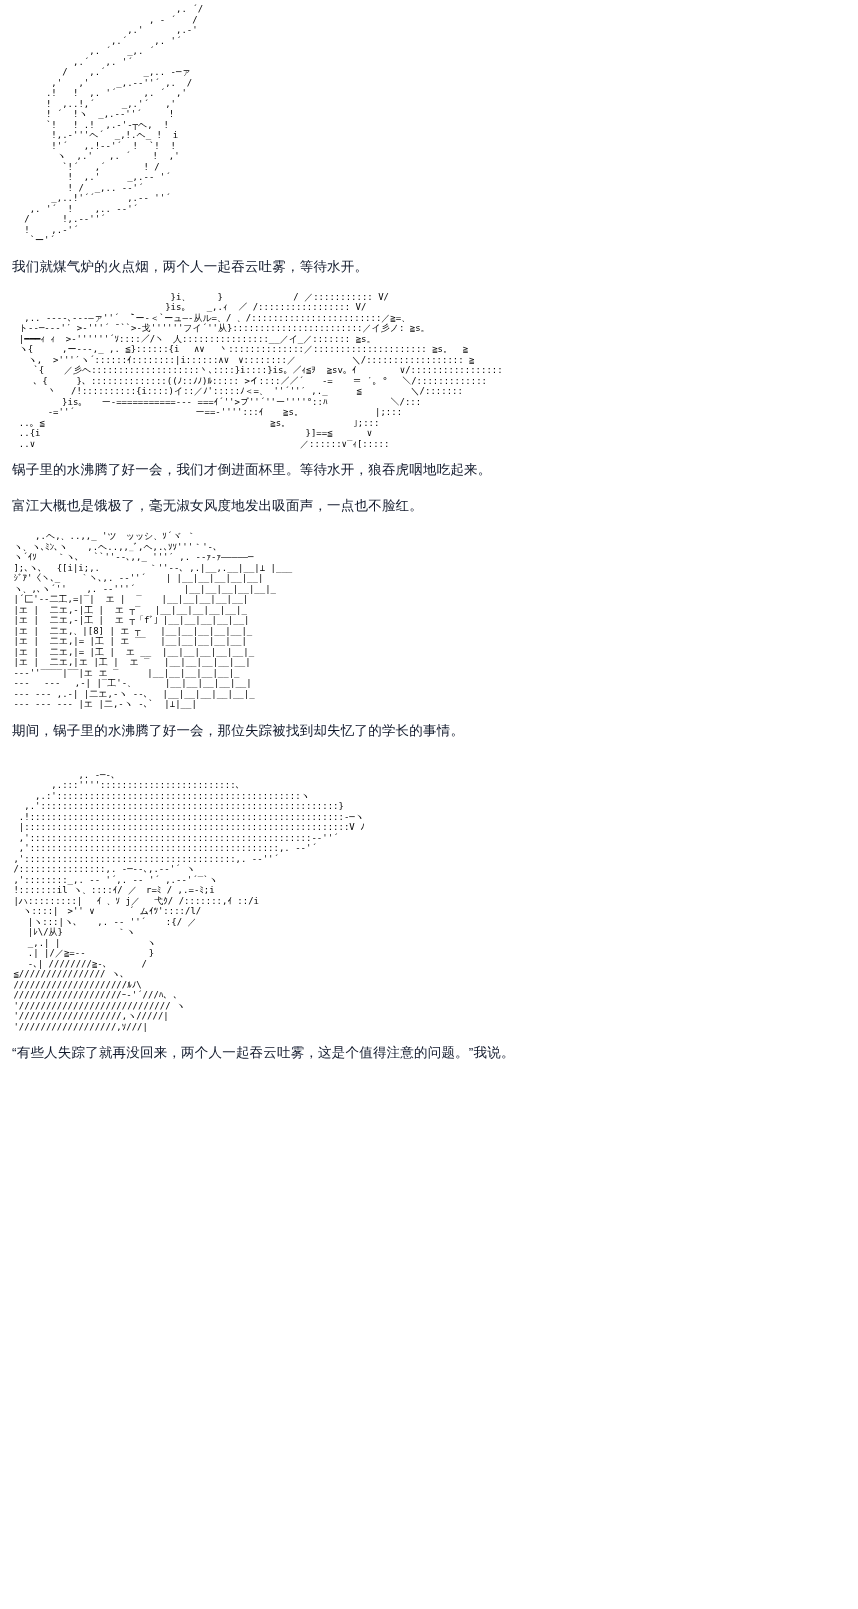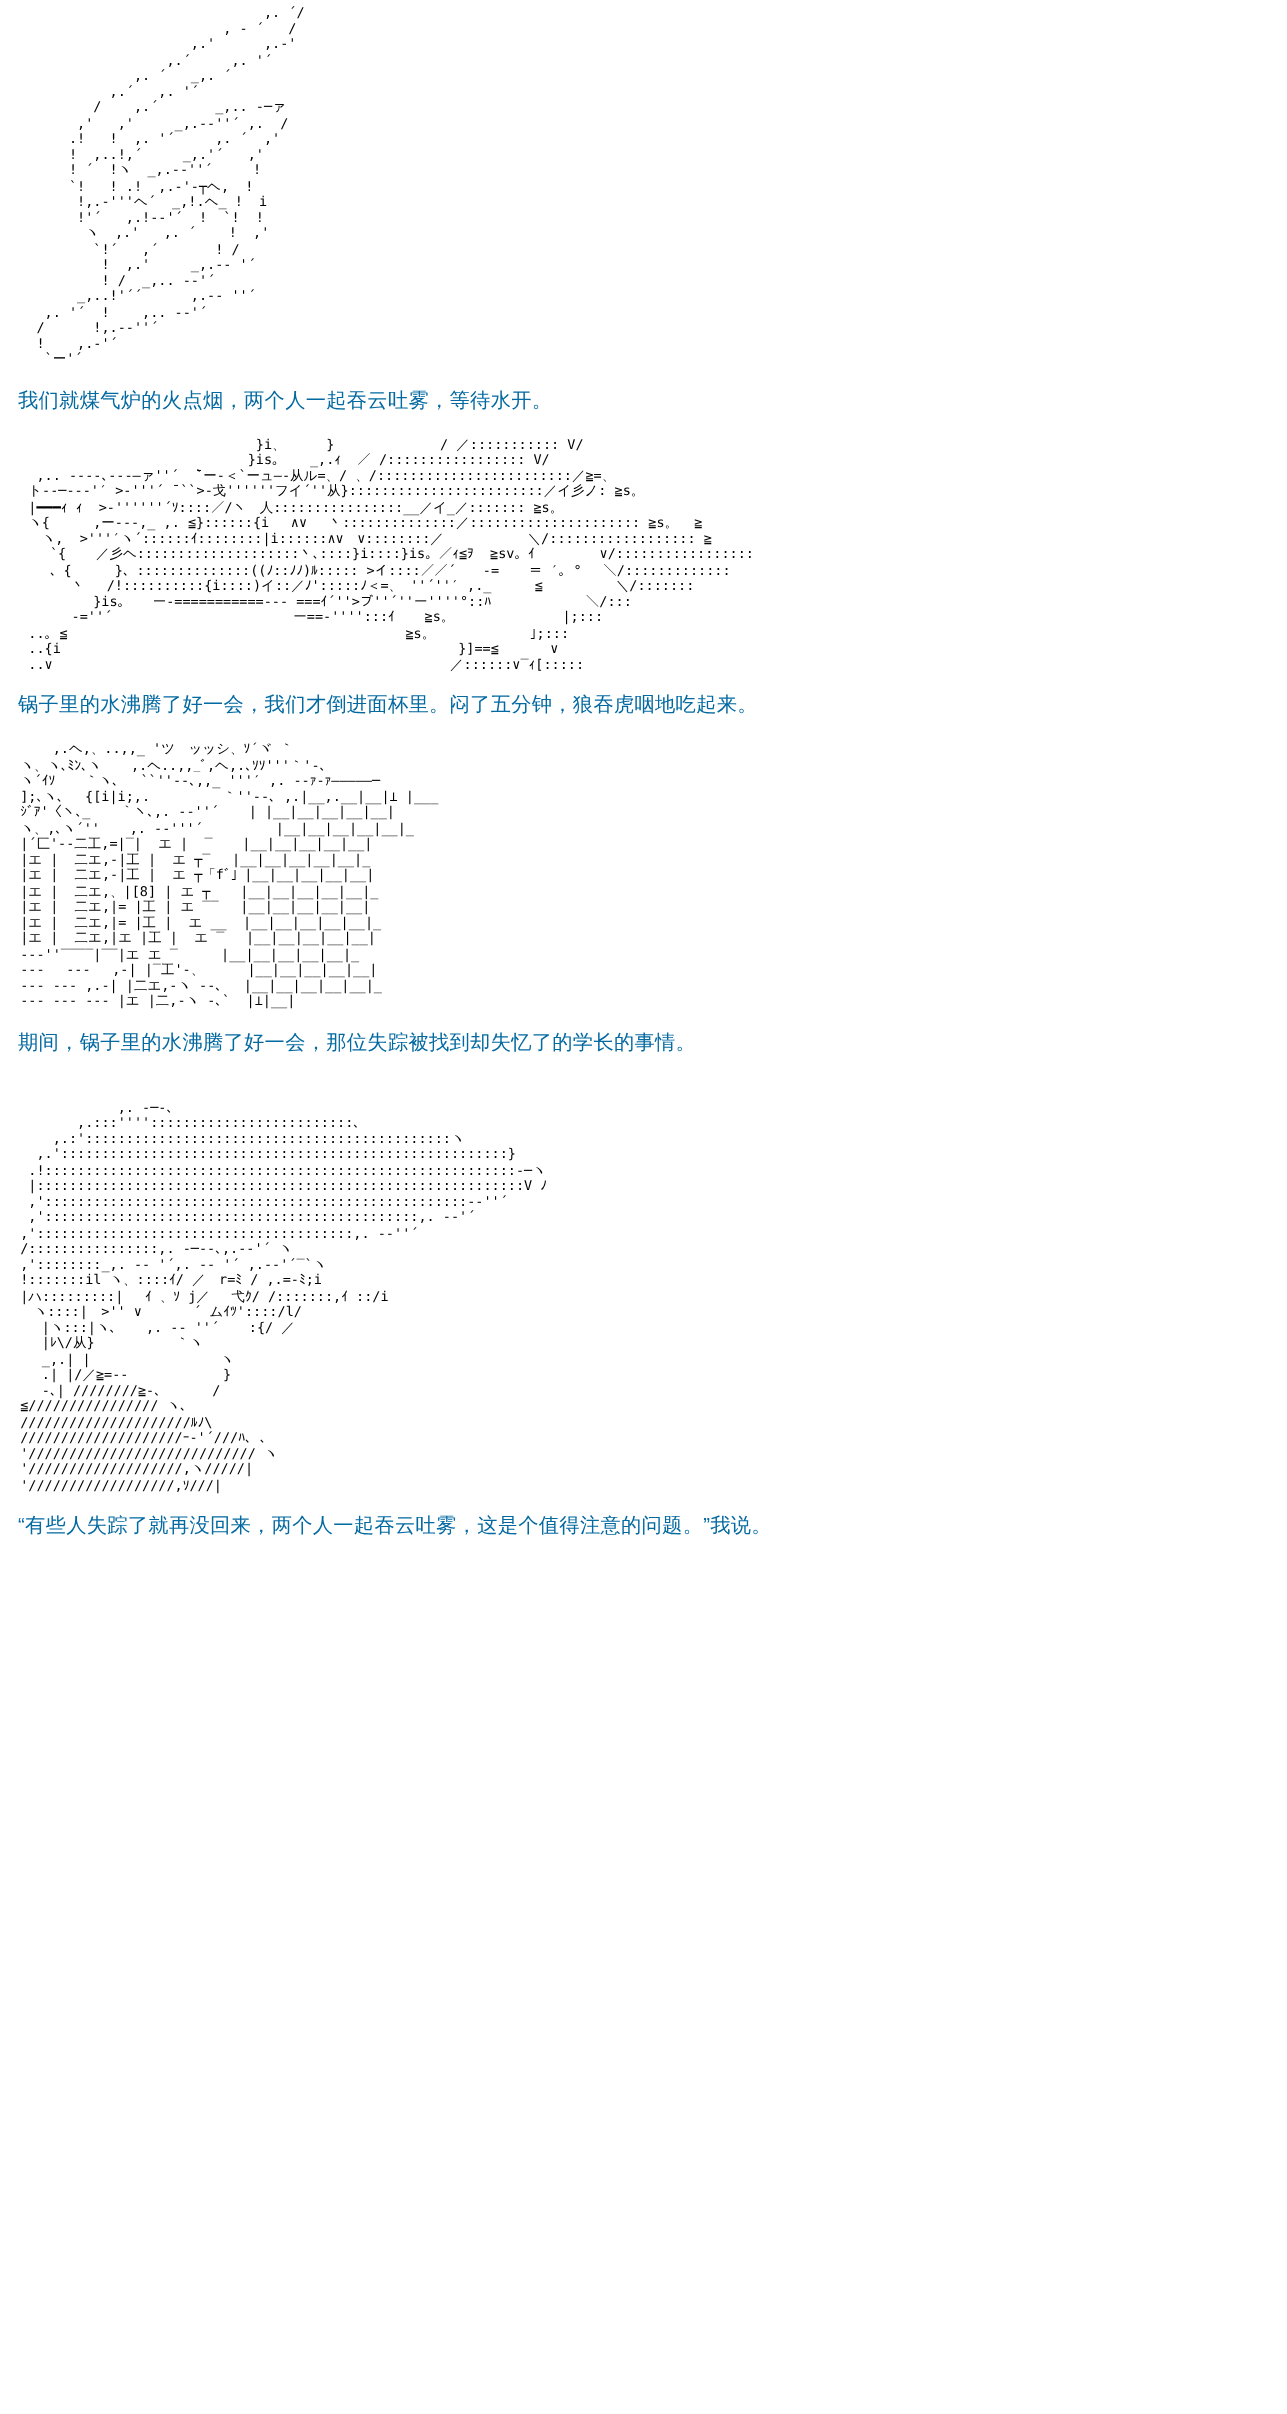--- a/index.html
+++ b/index.html
@@ -28,21 +28,21 @@
     letter-spacing: 0px;
     overflow: hidden;
   }
   .aa-block {
     margin: 0 0 6px 0;
   }
   .aa-1 { margin-top: 4px; }
   .para {
     font-size: 13.5px;
     line-height: 22px;
-    color: #0369a1;
+    color: #0f172a;
     margin: 10px 0 14px 4px;
     letter-spacing: 0.2px;
   }
   .spacer-md { height: 14px; }
 </style>
 </head>
 <body>
 
 <div class="page">
 
@@ -81,22 +81,23 @@
   　ヽ,  &gt;'''′ヽ´::::::ｲ::::::::|i::::::∧∨　∨::::::::／　　 　　　 ＼/:::::::::::::::::: ≧
   　 `{ 　 ／彡ヘ::::::::::::::::::::丶､::::}i::::}is。／ｨ≦ｦ  ≧sv。ｲ 　 　　 ∨/:::::::::::::::::
   　 、{　 　 }、::::::::::::::((ﾉ::ﾉﾉ)ﾙ::::: &gt;イ::::／／´　　-= 　 ＝ ′｡ ° 　＼/:::::::::::::
   　 　 丶 　/!::::::::::{i::::)イ::／ﾉ':::::ﾉ＜=、 ''´''′ ,._ 　　 ≦ 　 　 　 ＼/:::::::
   　 　 　 }is。　 ー-===========--- ===ｲ´''&gt;ブ''´''ー''''°::ﾊ 　 　 　 　 ＼/:::
   　 　 -=''´ 　 　 　 　 　 　 　 　 ー==-'''':::ｲ 　 ≧s。 　 　 　 　 　|;:::
   ..｡ ≦　 　 　 　 　 　 　 　 　 　 　 　 　 　 　 　≧s。 　 　 　 　 ｣;:::
   ..{i 　 　 　 　 　 　 　 　 　 　 　 　 　 　 　 　 　 　 }]==≦ 　 　 ∨
   ..∨ 　 　 　 　 　 　 　 　 　 　 　 　 　 　 　 　 　 　 ／::::::∨‾ｨ[:::::</pre>
 
-  <p class="para">锅子里的水沸腾了好一会，我们才倒进面杯里。闷了五分钟，狼吞虎咽地吃起来。</p>
+  <p class="para">锅子里的水沸腾了好一会，我们才倒进面杯里。等待水开，狼吞虎咽地吃起来。</p>
 
+  <p class="para">富江大概也是饿极了，毫无淑女风度地发出吸面声，一点也不脸红。</p>
 
 
   <pre class="aa aa-block">     ,.ヘ,、..,,_ 'ツ　ッッシ、ｿ´ヾ ｀
  ヽ、ヽ､ﾐﾝ､ヽ 　 ,.ヘ..,,_ﾞ,ヘ,.､ｿｿ'''｀'-､
  ヽ´ｲｿ 　 ｀ヽ､　 ``''‐-､,,_ '''′ ,. -‐ｧ‐ｧ―――――─
  ];､ヽ､ 　{[i|i;,. 　 　 　 ｀''‐-､ ,.|__,.__|__|⊥ |___
  ｼﾞｱ'〈ヽ､_ 　 ｀ヽ､,. -‐''´ 　 | |__|__|__|__|__|
  ヽ、,､ヽ´'' 　 ,. -‐'''´ 　 　 　 |__|__|__|__|__|_
  |´匚'-‐二工,=|‾|  エ |  ‾ 　 |__|__|__|__|__|
  |エ |  二エ,-|工 |  エ ┬‾　 |__|__|__|__|__|_

